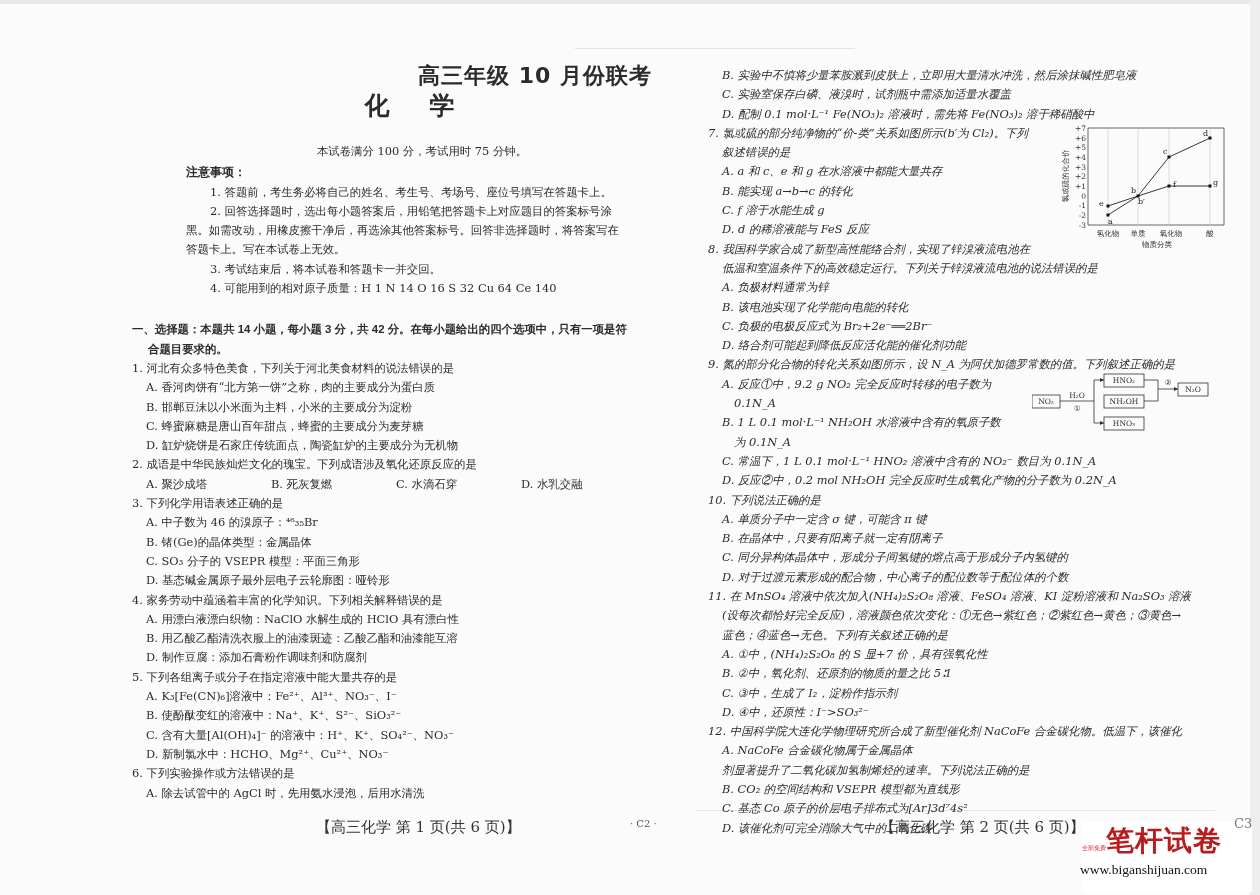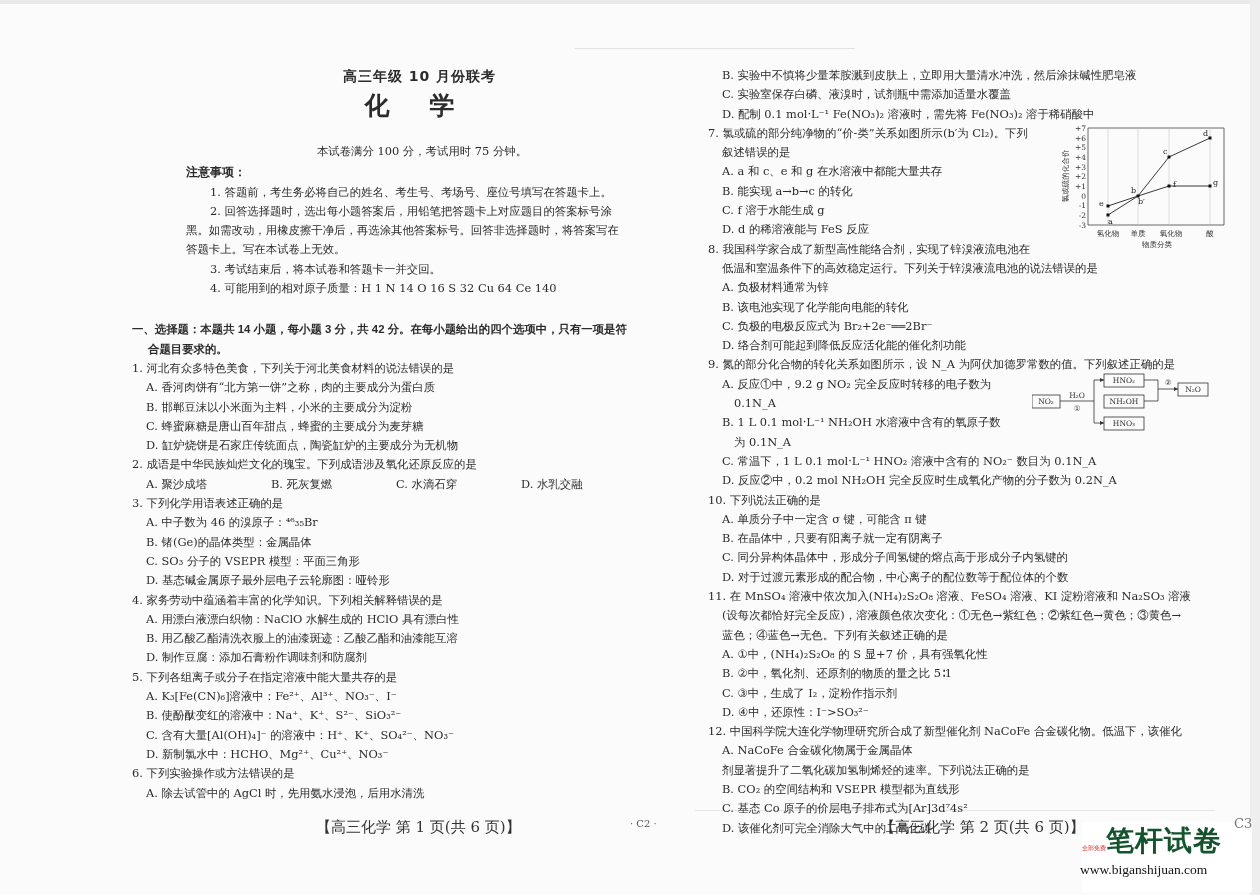--- a/index.html
+++ b/index.html
@@ -3,22 +3,22 @@
 <meta charset="utf-8">
 <style>
   * { box-sizing: border-box; margin: 0; padding: 0; }
   html, body { width: 1260px; height: 895px; overflow: hidden; background: #ffffff; }
   body { position: relative; font-family: "DejaVu Serif", "Liberation Serif", serif; color: #2b2b2b; }
   .sheet { position: absolute; left: 0; top: 0; width: 1260px; height: 895px; background: #fbfbfb; }
   .edge-top { position: absolute; left: 0; top: 0; width: 1260px; height: 4px; background: #e9e9e9; }
   .edge-right { position: absolute; right: 0; top: 0; width: 10px; height: 895px; background: #eeeeee; }
   .col { position: absolute; font-size: 11.4px; line-height: 19.3px; }
   .col-left { left: 132px; top: 62px; width: 520px; }
-  .col-right { left: 708px; top: 66px; width: 510px; }
-  .title1 { text-align: center; font-family: "DejaVu Sans", sans-serif; font-weight: bold; font-size: 14px; letter-spacing: 1px; margin-left: 55px; line-height: 28px; }
+  .col-right { left: 708px; top: 66px; width: 510px; font-style: italic; }
+  .title1 { text-align: right; font-family: "DejaVu Sans", sans-serif; font-weight: bold; font-size: 22px; letter-spacing: 1px; margin-left: 55px; line-height: 28px; }
   .title2 { text-align: center; font-family: "DejaVu Sans", sans-serif; font-weight: bold; font-size: 25px; letter-spacing: 40px; margin-left: 75px; line-height: 32px; }
   .intro { text-align: center; margin-top: 20px; margin-left: 60px; }
   .notice-title { font-family: "DejaVu Sans", sans-serif; font-weight: bold; font-size: 12px; margin-left: 54px; margin-top: 2px; }
   .notice { margin-left: 54px; }
   .notice .ind { text-indent: 24px; }
   .section { font-family: Liberation Sans, sans-serif; font-weight: bold; font-size: 11.4px; margin-top: 22px; }
   .section .cont { padding-left: 16px; }
   .q { }
   .opt { padding-left: 14px; }
   .opt2 { padding-left: 26px; }
@@ -27,21 +27,21 @@
   .footer { position: absolute; font-size: 15px; color: #333; }
   .footer-left { left: 316px; top: 818px; }
   .footer-right { left: 880px; top: 818px; }
   .page-mark { position: absolute; left: 630px; top: 818px; font-size: 10px; color: #555; }
   .divider-top { position: absolute; left: 575px; top: 48px; width: 280px; height: 1px; background: #e2e2e2; }
   .divider-bottom { position: absolute; left: 695px; top: 810px; width: 520px; height: 1px; background: #e6e6e6; }
   .chart { position: absolute; left: 1060px; top: 124px; width: 168px; height: 126px; }
   .chart svg text { font-family: "DejaVu Serif", serif; }
   .flow { position: absolute; left: 1032px; top: 373px; width: 180px; height: 62px; }
   .watermark { position: absolute; left: 1082px; top: 822px; width: 170px; height: 70px; background: #ffffff; }
-  .wm-title { position: absolute; left: 24px; top: 0px; font-family: "DejaVu Sans", sans-serif; font-size: 28px; font-weight: bold; color: #14532d; letter-spacing: 1px; }
+  .wm-title { position: absolute; left: 24px; top: 0px; font-family: "DejaVu Sans", sans-serif; font-size: 28px; font-weight: bold; color: #b91c1c; letter-spacing: 1px; }
   .wm-free { position: absolute; left: 0px; top: 22px; font-size: 6px; color: #e02020; font-family: "DejaVu Sans", sans-serif; }
   .wm-url { position: absolute; left: -2px; top: 40px; font-family: Liberation Serif, serif; font-size: 13.5px; color: #111; }
   .wm-c3 { position: absolute; left: 108px; top: -6px; font-size: 13px; color: #777; margin-left: 44px; }
 </style>
 </head>
 <body>
 
 <div class="sheet">
   <div class="edge-top"></div>
   <div class="edge-right"></div>

